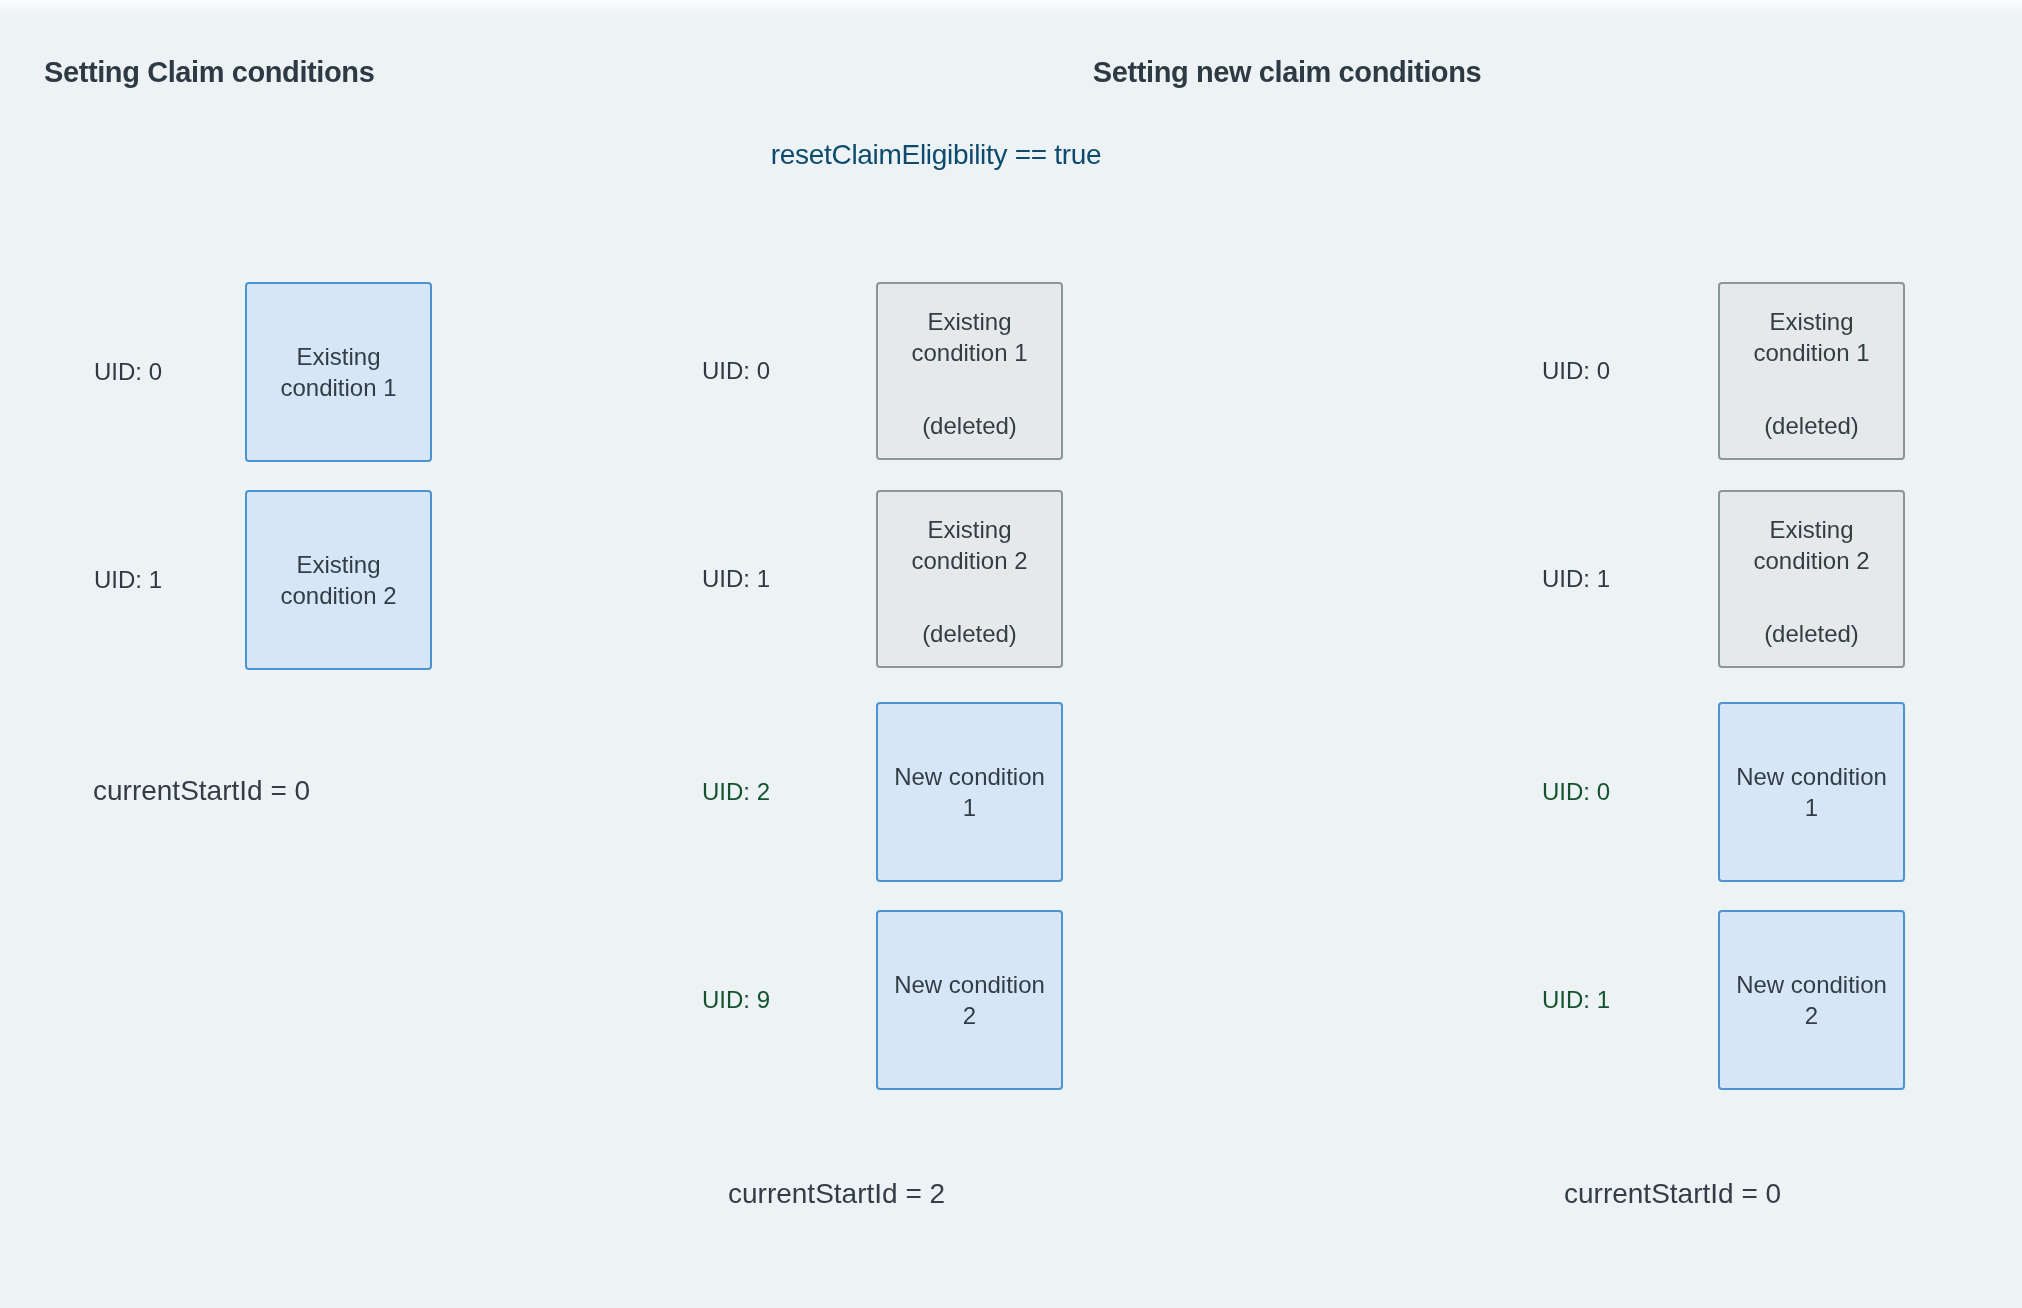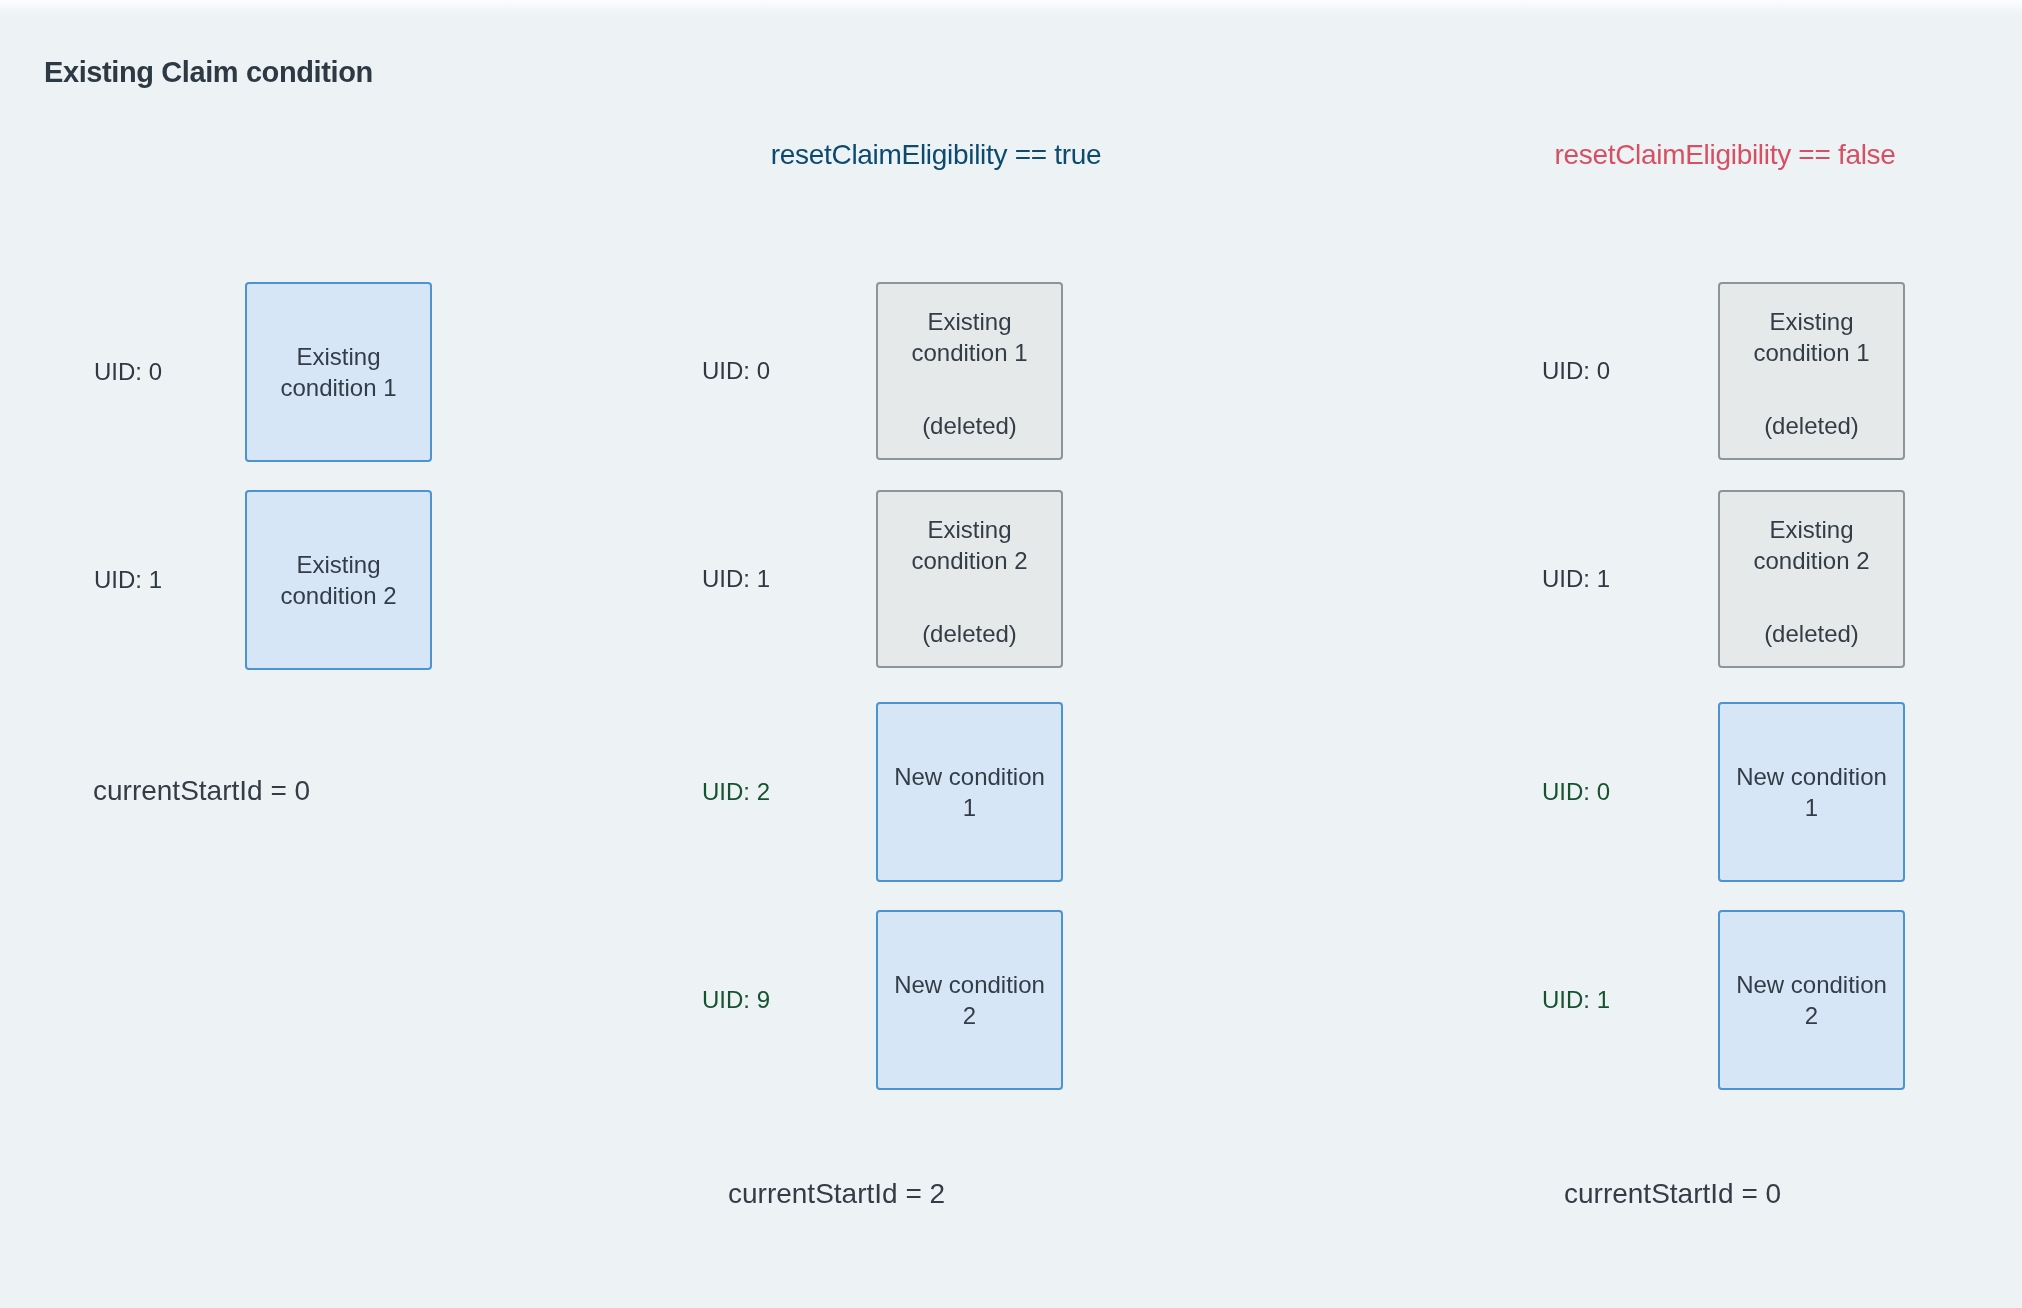--- a/index.html
+++ b/index.html
@@ -107,24 +107,24 @@
     color: #333d46;
     white-space: nowrap;
   }
 </style>
 </head>
 <body>
 
 <div id="stage">
   <div id="top-fade"></div>
 
-  <div id="title-left" class="section-title">Existing Claim condition</div>
+  <div id="title-left" class="section-title">Setting Claim conditions</div>
+  <div id="title-right" class="section-title">Setting new claim conditions</div>
 
   <div id="scenario-true" class="scenario-label">resetClaimEligibility == true</div>
-  <div id="scenario-false" class="scenario-label">resetClaimEligibility == false</div>
 
   <div id="col-existing" class="column">
     <div class="row" style="top:282px;height:180px">
       <div class="uid">UID: 0</div>
       <div class="box blue">
         <div>Existing condition 1</div>
       </div>
     </div>
     <div class="row" style="top:490px;height:180px">
       <div class="uid">UID: 1</div>

